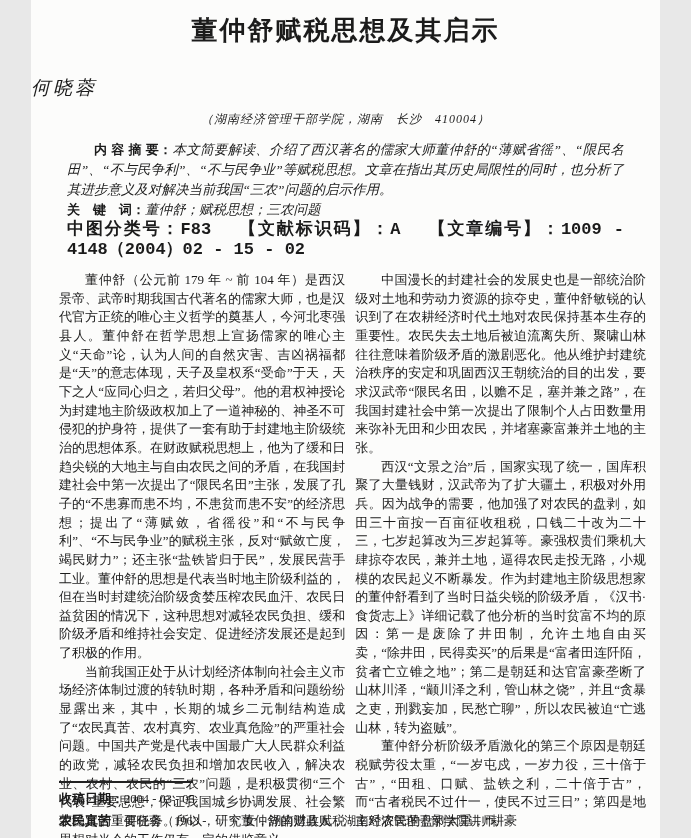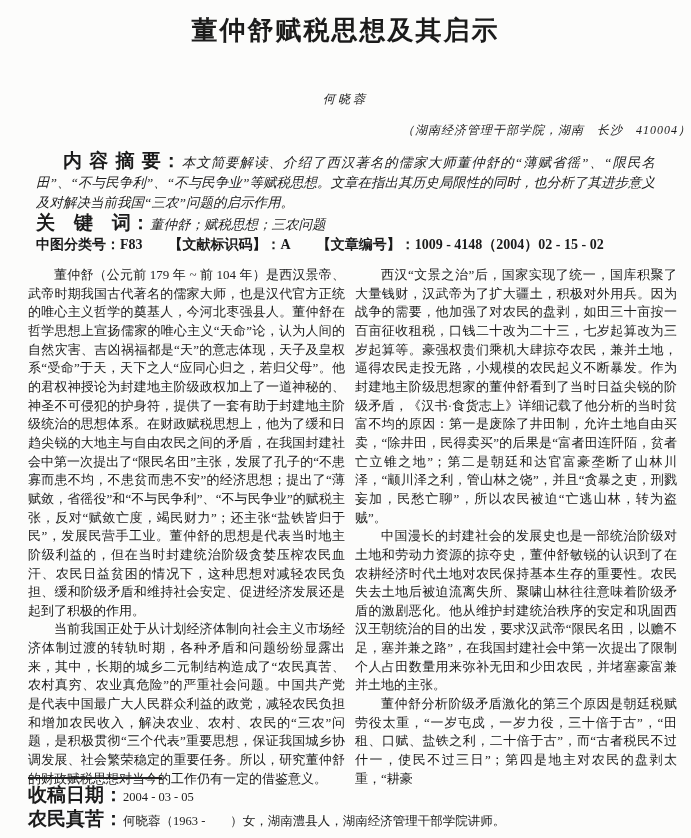--- a/index.html
+++ b/index.html
@@ -1,70 +1,69 @@
 <!DOCTYPE html>
 <html><head>
 <meta charset="utf-8">
 <style>
   * { margin: 0; padding: 0; box-sizing: border-box; }
   html, body { background: #e8e8e8; }
   .page {
     position: relative;
-    width: 691px;
+    width: 629px;
     height: 838px;
     margin: 0 auto;
     background: #fcfcfb;
     color: #1b1b1b;
     font-family: "Liberation Serif", "DejaVu Serif", serif;
     overflow: hidden;
   }
   .page-title {
     padding-top: 14px;
     text-align: center;
     font-size: 26px;
     font-weight: 700;
     letter-spacing: 2px;
     line-height: 34px;
     font-family: "Liberation Serif", "DejaVu Serif", serif;
   }
   .author {
-    margin-top: 41px;
-    text-align: center;
-    font-size: 12px;
+    margin-top: 30px;
+    font-size: 19px;
     line-height: 20px;
     font-style: italic;
     letter-spacing: 3px;
   }
   .affiliation {
     margin-top: 13px;
-    text-align: right;
+    text-align: center;
     font-size: 12px;
     line-height: 16px;
     font-style: italic;
     letter-spacing: 1px;
   }
   .abstract-block {
     margin: 13px 36px 0 36px;
     font-size: 13.5px;
     line-height: 20px;
     text-align: justify;
   }
   .abstract-para { text-indent: 2em; }
   .lbl {
     font-weight: 700;
     font-style: normal;
     font-family: "Liberation Sans", "DejaVu Sans", sans-serif;
-    font-size: 19px;
+    font-size: 13px;
   }
   .kai { font-style: italic; }
   .meta-line {
     font-weight: 700;
     font-style: normal;
-    font-family: Liberation Serif, serif;
-    font-size: 14px;
+    font-family: Liberation Mono, monospace;
+    font-size: 17px;
   }
   .meta-line .sp { display: inline-block; width: 26px; }
   .columns {
     display: flex;
     gap: 10px;
     margin: 11px 14px 0 28px;
     justify-content: flex-end;
   }
   .col { font-size: 13px; line-height: 18.65px; text-align: justify; }
   .col-left  { width: 317px; }
@@ -111,22 +110,22 @@
   </div>
 
   <div class="columns">
 
     <div class="col col-left">
       <p>董仲舒（公元前 179 年 ~ 前 104 年）是西汉景帝、武帝时期我国古代著名的儒家大师，也是汉代官方正统的唯心主义哲学的奠基人，今河北枣强县人。董仲舒在哲学思想上宣扬儒家的唯心主义“天命”论，认为人间的自然灾害、吉凶祸福都是“天”的意志体现，天子及皇权系“受命”于天，天下之人“应同心归之，若归父母”。他的君权神授论为封建地主阶级政权加上了一道神秘的、神圣不可侵犯的护身符，提供了一套有助于封建地主阶级统治的思想体系。在财政赋税思想上，他为了缓和日趋尖锐的大地主与自由农民之间的矛盾，在我国封建社会中第一次提出了“限民名田”主张，发展了孔子的“不患寡而患不均，不患贫而患不安”的经济思想；提出了“薄赋敛，省徭役”和“不与民争利”、“不与民争业”的赋税主张，反对“赋敛亡度，竭民财力”；还主张“盐铁皆归于民”，发展民营手工业。董仲舒的思想是代表当时地主阶级利益的，但在当时封建统治阶级贪婪压榨农民血汗、农民日益贫困的情况下，这种思想对减轻农民负担、缓和阶级矛盾和维持社会安定、促进经济发展还是起到了积极的作用。</p>
       <p>当前我国正处于从计划经济体制向社会主义市场经济体制过渡的转轨时期，各种矛盾和问题纷纷显露出来，其中，长期的城乡二元制结构造成了“农民真苦、农村真穷、农业真危险”的严重社会问题。中国共产党是代表中国最广大人民群众利益的政党，减轻农民负担和增加农民收入，解决农业、农村、农民的“三农”问题，是积极贯彻“三个代表”重要思想，保证我国城乡协调发展、社会繁荣稳定的重要任务。所以，研究董仲舒的财政赋税思想对当今的工作仍有一定的借鉴意义。</p>
     </div>
 
     <div class="col col-right">
+      <p>中国漫长的封建社会的发展史也是一部统治阶级对土地和劳动力资源的掠夺史，董仲舒敏锐的认识到了在农耕经济时代土地对农民保持基本生存的重要性。农民失去土地后被迫流离失所、聚啸山林往往意味着阶级矛盾的激剧恶化。他从维护封建统治秩序的安定和巩固西汉王朝统治的目的出发，要求汉武帝“限民名田，以赡不足，塞并兼之路”，在我国封建社会中第一次提出了限制个人占田数量用来弥补无田和少田农民，并堵塞豪富兼并土地的主张。</p>
       <p>西汉“文景之治”后，国家实现了统一，国库积聚了大量钱财，汉武帝为了扩大疆土，积极对外用兵。因为战争的需要，他加强了对农民的盘剥，如田三十亩按一百亩征收租税，口钱二十改为二十三，七岁起算改为三岁起算等。豪强权贵们乘机大肆掠夺农民，兼并土地，逼得农民走投无路，小规模的农民起义不断暴发。作为封建地主阶级思想家的董仲舒看到了当时日益尖锐的阶级矛盾，《汉书·食货志上》详细记载了他分析的当时贫富不均的原因：第一是废除了井田制，允许土地自由买卖，“除井田，民得卖买”的后果是“富者田连阡陌，贫者亡立锥之地”；第二是朝廷和达官富豪垄断了山林川泽，“颛川泽之利，管山林之饶”，并且“贪暴之吏，刑戮妄加，民愁亡聊”，所以农民被迫“亡逃山林，转为盗贼”。</p>
-      <p>中国漫长的封建社会的发展史也是一部统治阶级对土地和劳动力资源的掠夺史，董仲舒敏锐的认识到了在农耕经济时代土地对农民保持基本生存的重要性。农民失去土地后被迫流离失所、聚啸山林往往意味着阶级矛盾的激剧恶化。他从维护封建统治秩序的安定和巩固西汉王朝统治的目的出发，要求汉武帝“限民名田，以赡不足，塞并兼之路”，在我国封建社会中第一次提出了限制个人占田数量用来弥补无田和少田农民，并堵塞豪富兼并土地的主张。</p>
       <p>董仲舒分析阶级矛盾激化的第三个原因是朝廷税赋劳役太重，“一岁屯戍，一岁力役，三十倍于古”，“田租、口赋、盐铁之利，二十倍于古”，而“古者税民不过什一，使民不过三日”；第四是地主对农民的盘剥太重，“耕豪</p>
     </div>
 
   </div>
 
   <div class="page-footer">
     <hr class="footer-rule">
     <div><span class="lbl">收稿日期：</span><span>2004 - 03 - 05</span></div>
     <div><span class="lbl">农民真苦：</span><span>何晓蓉（1963 -　　）女，湖南澧县人，湖南经济管理干部学院讲师。</span></div>
   </div>

